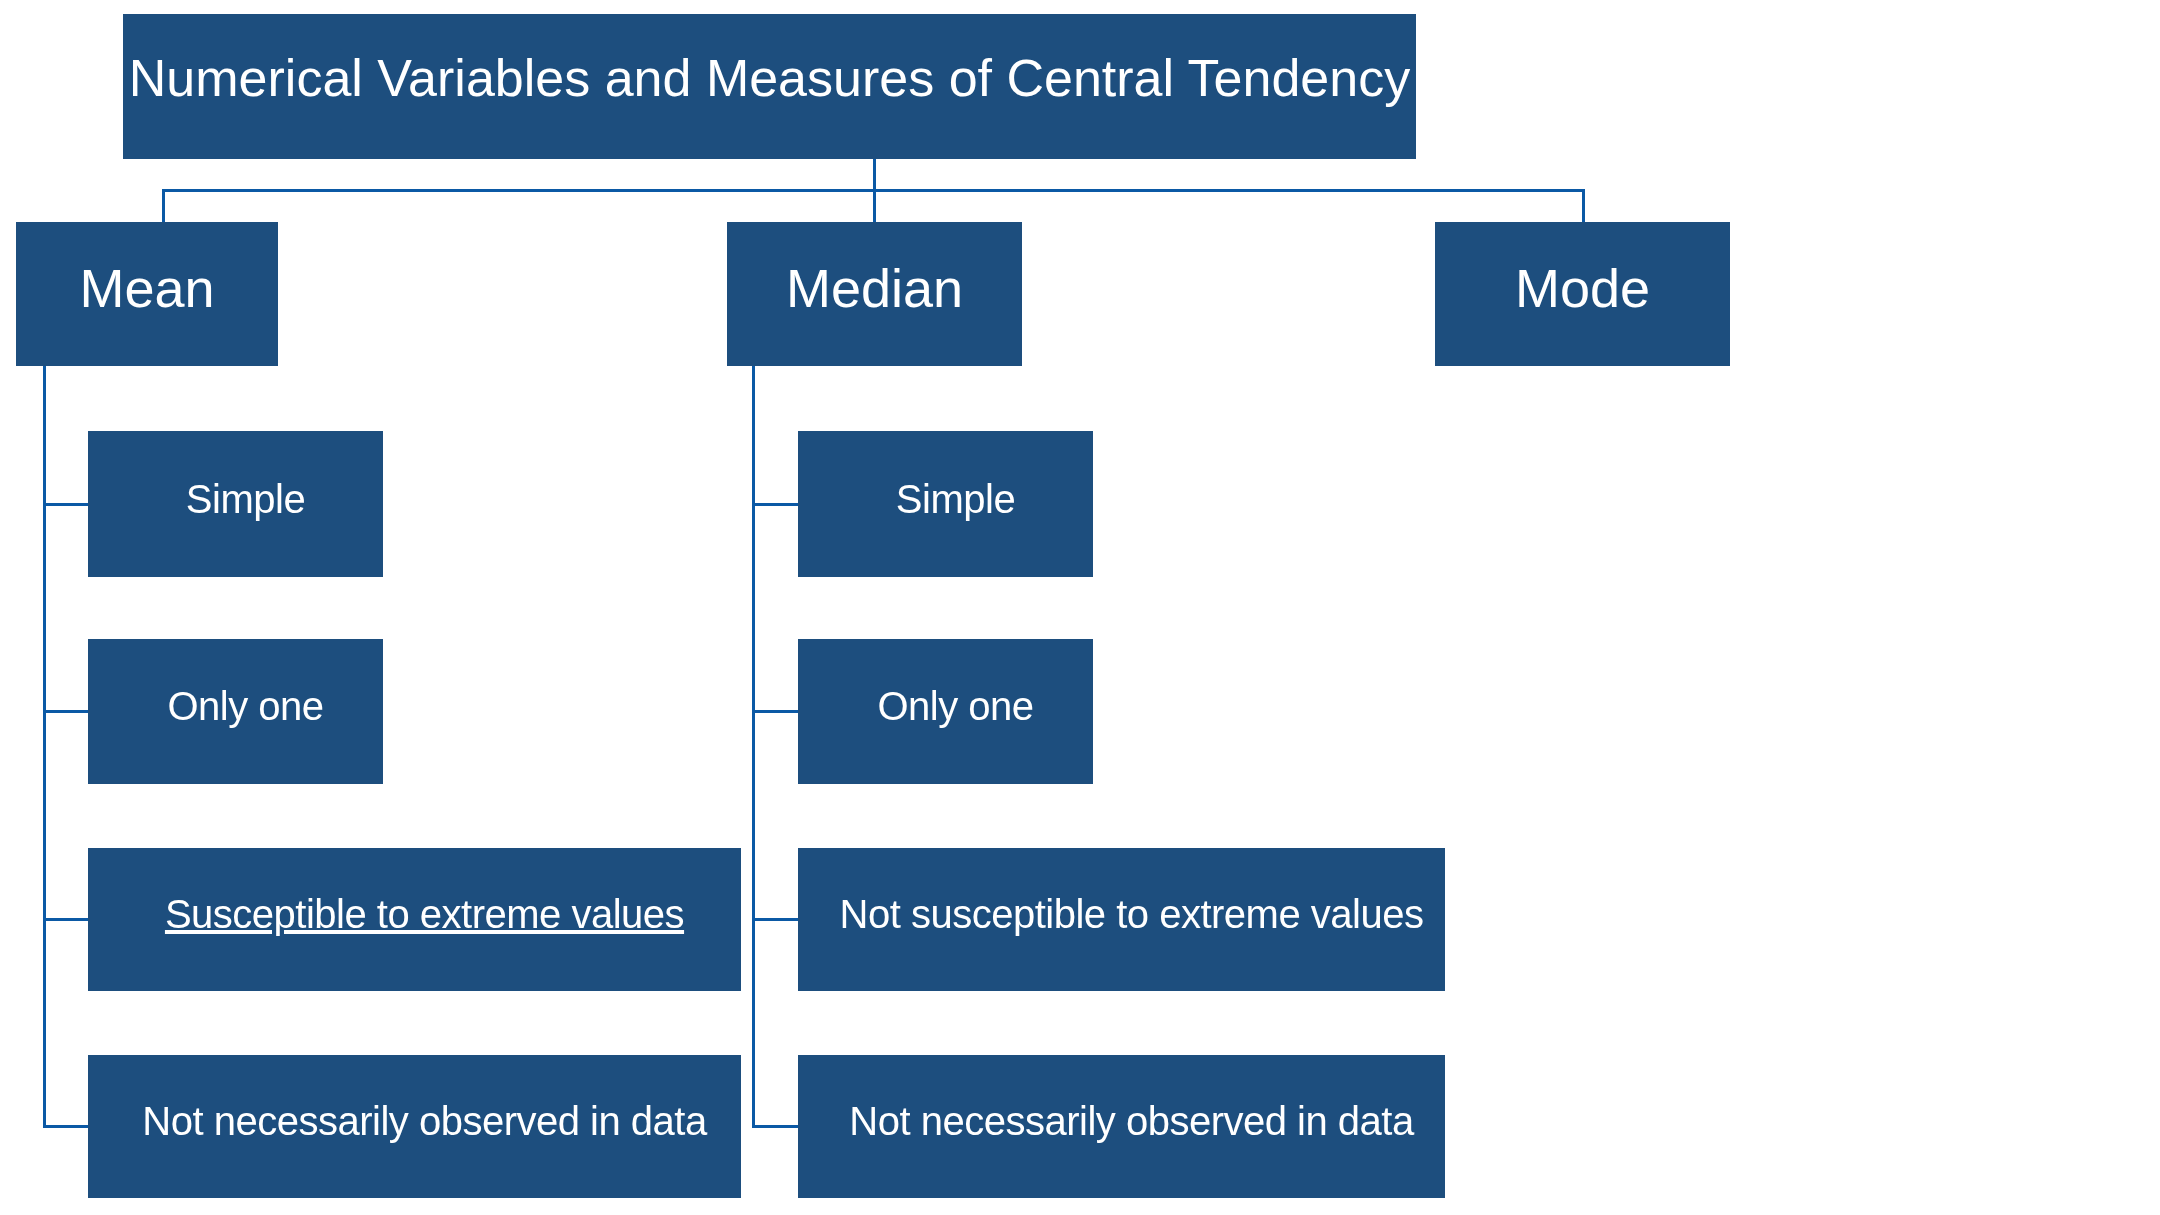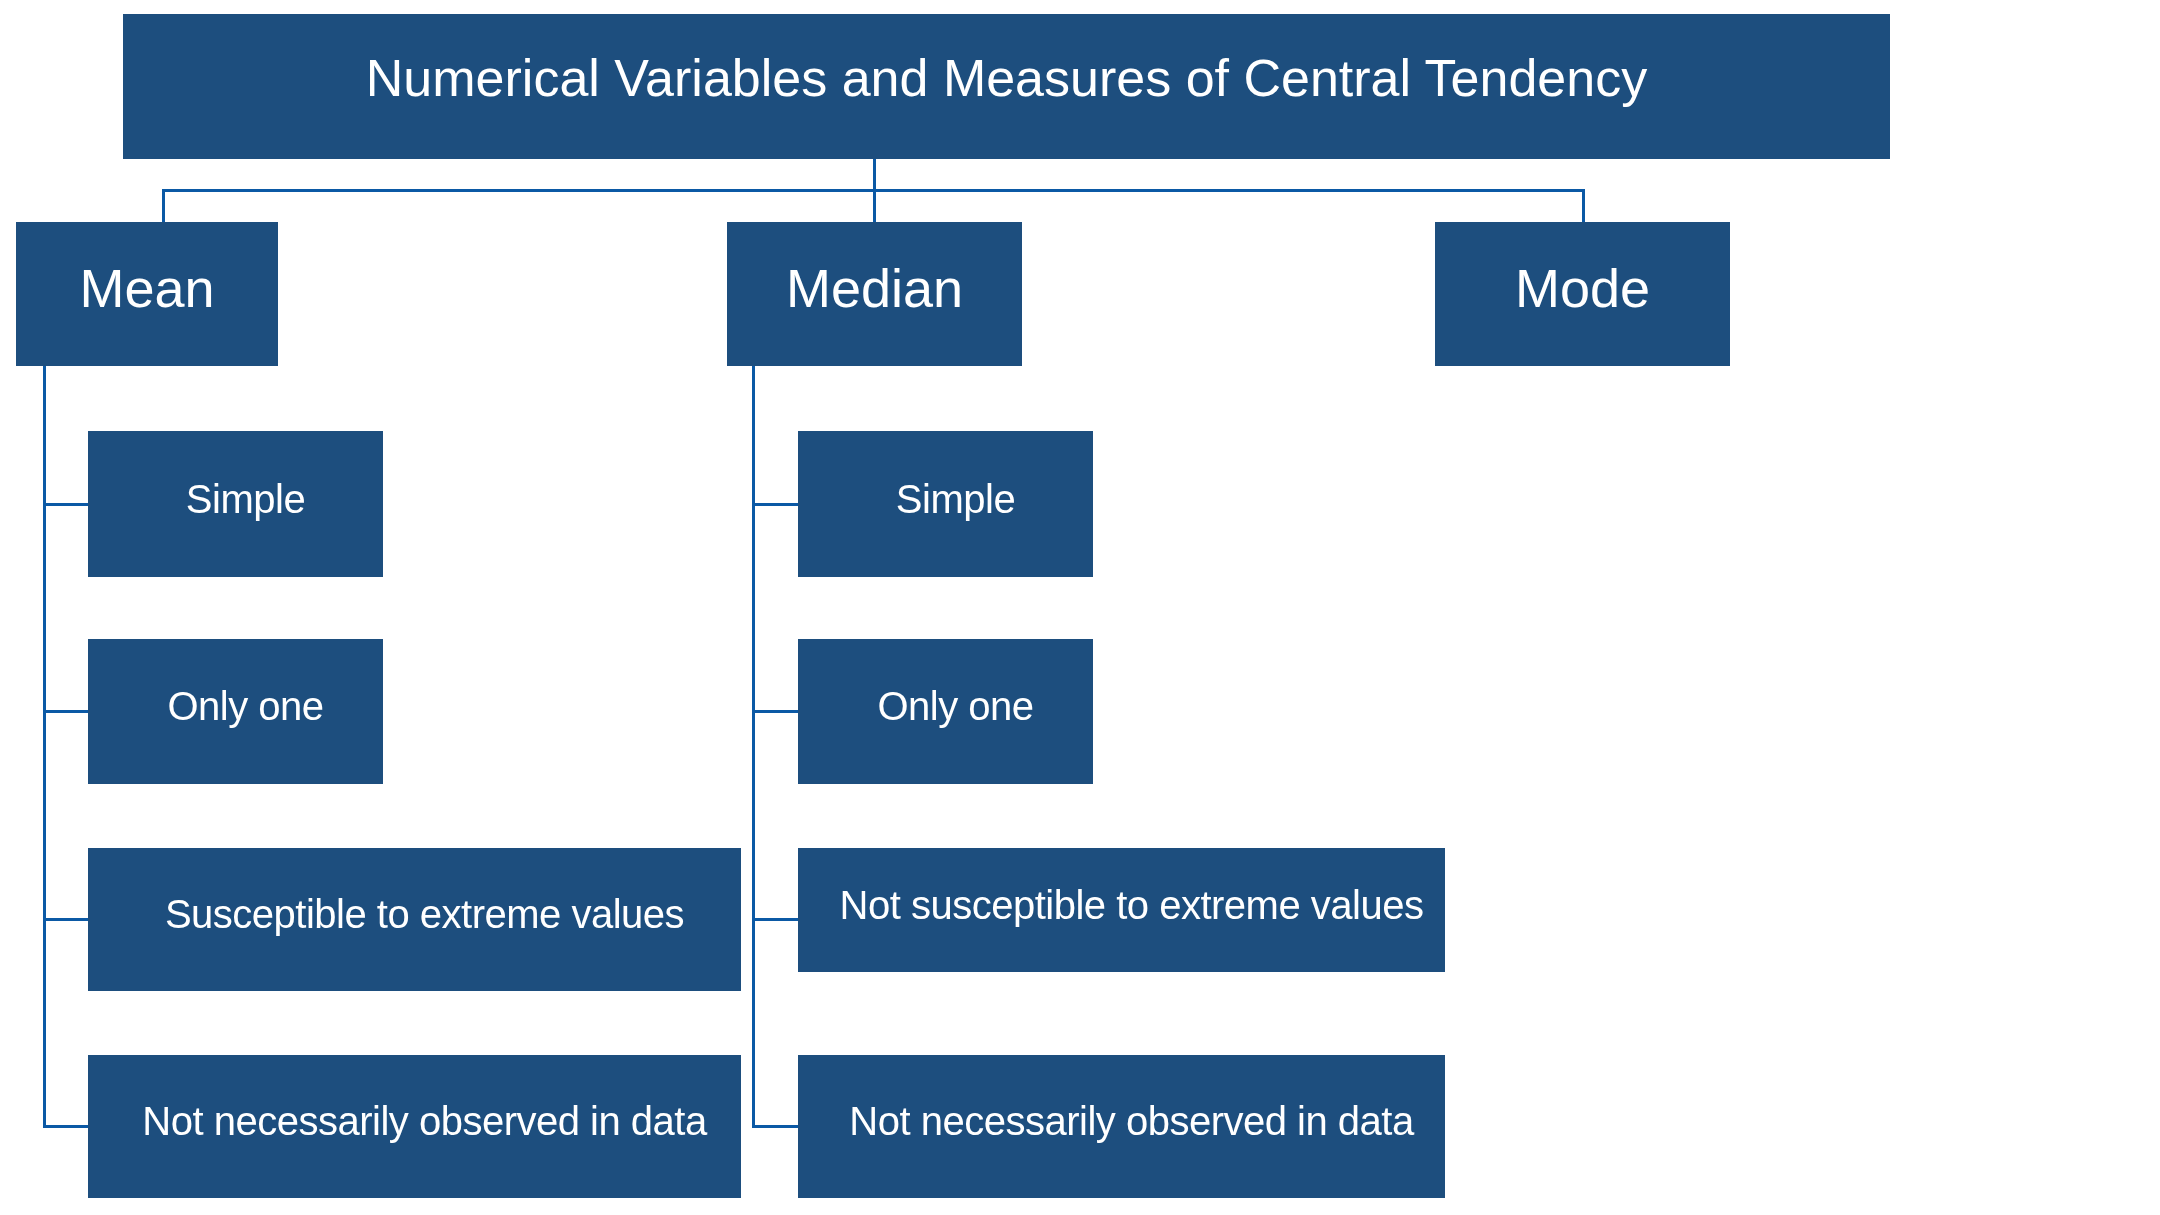--- a/index.html
+++ b/index.html
@@ -33,21 +33,21 @@
   .connector {
     position: absolute;
     background: var(--connector, #0b59a5);
   }
 </style>
 </head>
 <body>
 
 <div class="canvas">
 
-  <div class="node title-node" style="left:123px; top:14px; width:1767px; height:145px;">
+  <div class="node title-node" style="left:123px; top:14px; width:1293px; height:145px;">
     <span>Numerical Variables and Measures of Central Tendency</span>
   </div>
 
   <div class="connector" style="left:873px; top:159px; width:3px; height:63px;"></div>
   <div class="connector" style="left:162px; top:189px; width:1423px; height:3px;"></div>
   <div class="connector" style="left:162px; top:189px; width:3px; height:33px;"></div>
   <div class="connector" style="left:1582px; top:189px; width:3px; height:33px;"></div>
 
   <div class="node parent-node" style="left:16px; top:222px; width:262px; height:144px;">
     <span>Mean</span>
@@ -64,39 +64,39 @@
   <div class="connector" style="left:43px; top:710px; width:46px; height:3px;"></div>
   <div class="connector" style="left:43px; top:918px; width:46px; height:3px;"></div>
   <div class="connector" style="left:43px; top:1125px; width:46px; height:3px;"></div>
 
   <div class="node child-node" style="left:88px; top:431px; width:295px; height:146px;">
     <span>Simple</span>
   </div>
   <div class="node child-node" style="left:88px; top:639px; width:295px; height:145px;">
     <span>Only one</span>
   </div>
-  <div class="node child-node" style="left:88px; top:848px; width:653px; height:143px;">
+  <div class="node child-node" style="left:88px; top:848px; width:653px; height:143px;text-decoration:underline;">
     <span>Susceptible to extreme values</span>
   </div>
   <div class="node child-node" style="left:88px; top:1055px; width:653px; height:143px;">
     <span>Not necessarily observed in data</span>
   </div>
 
   <div class="connector" style="left:752px; top:366px; width:3px; height:762px;"></div>
   <div class="connector" style="left:752px; top:503px; width:46px; height:3px;"></div>
   <div class="connector" style="left:752px; top:710px; width:46px; height:3px;"></div>
   <div class="connector" style="left:752px; top:918px; width:46px; height:3px;"></div>
   <div class="connector" style="left:752px; top:1125px; width:46px; height:3px;"></div>
 
   <div class="node child-node" style="left:798px; top:431px; width:295px; height:146px;">
     <span>Simple</span>
   </div>
   <div class="node child-node" style="left:798px; top:639px; width:295px; height:145px;">
     <span>Only one</span>
   </div>
-  <div class="node child-node" style="left:798px; top:848px; width:647px; height:124px;">
+  <div class="node child-node" style="left:798px; top:848px; width:647px; height:143px;">
     <span>Not susceptible to extreme values</span>
   </div>
   <div class="node child-node" style="left:798px; top:1055px; width:647px; height:143px;">
     <span>Not necessarily observed in data</span>
   </div>
 
 </div>
 
 </body></html>

